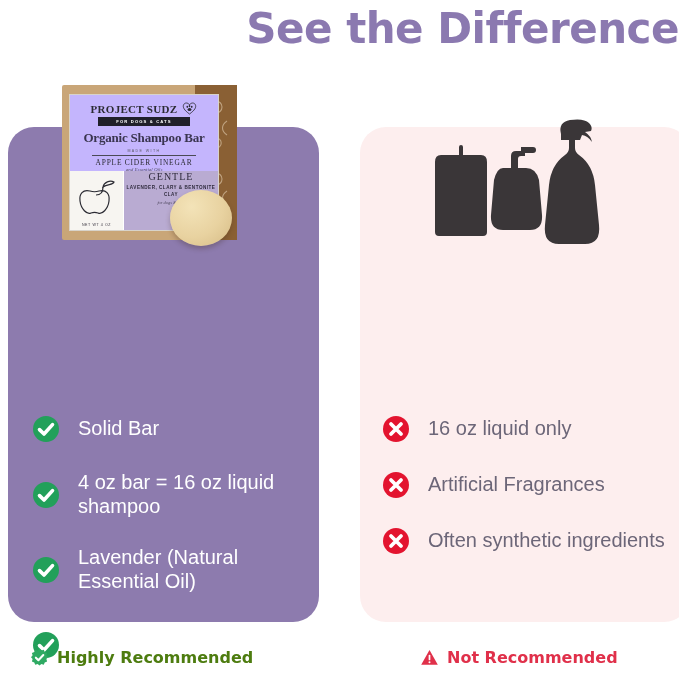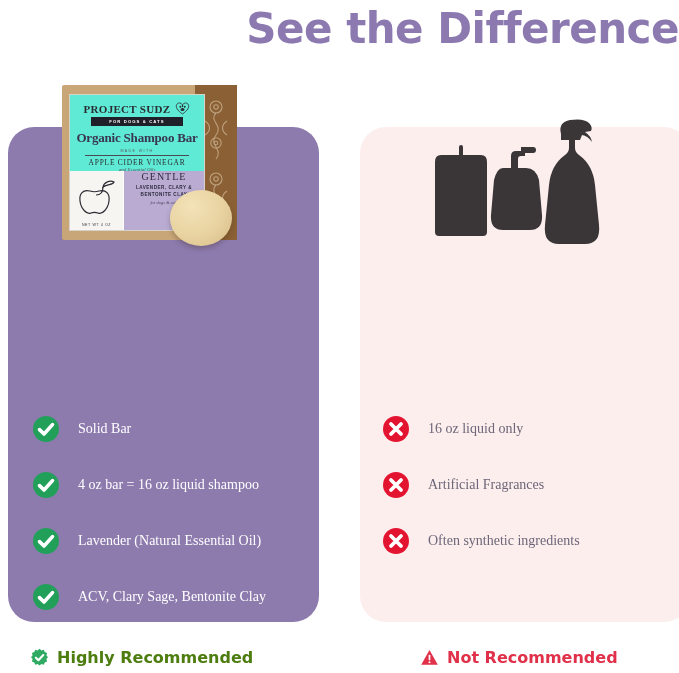--- a/index.html
+++ b/index.html
@@ -68,22 +68,22 @@
   }
   .kraft-flourish {
     position: absolute;
     left: 4px; top: 6px;
     width: 34px; height: 143px;
     opacity: .55;
   }
   .box-face {
     position: absolute;
     left: 7px; top: 9px;
-    width: 136px; height: 137px;
-    background: #5eead4;
+    width: 150px; height: 137px;
+    background: #c4b5fd;
     border: 1px solid #d8d3ca;
   }
   .face-top {
     position: absolute;
     left: 0; top: 0; width: 100%; height: 78px;
     border-bottom: none;
     padding: 6px 5px 0 5px;
     text-align: center;
   }
   .brand {
@@ -224,23 +224,23 @@
   }
   .item:last-child { margin-bottom: 0; }
 
   .icon-check, .icon-x {
     flex: 0 0 auto;
     width: 28px; height: 28px;
     margin-right: 18px;
   }
 
   .item-text {
-    font-size: 14px;
+    font-size: 20px;
     line-height: 1.18;
-    font-family: Liberation Serif, serif;
+    font-family: Liberation Sans, sans-serif;
   }
   .list-left  .item-text { color: #ffffff; }
   .list-right .item-text { color: #6c6678; }
 
   
   .footer-item {
     position: absolute;
     bottom: 6px;
     display: flex;
     align-items: center;

